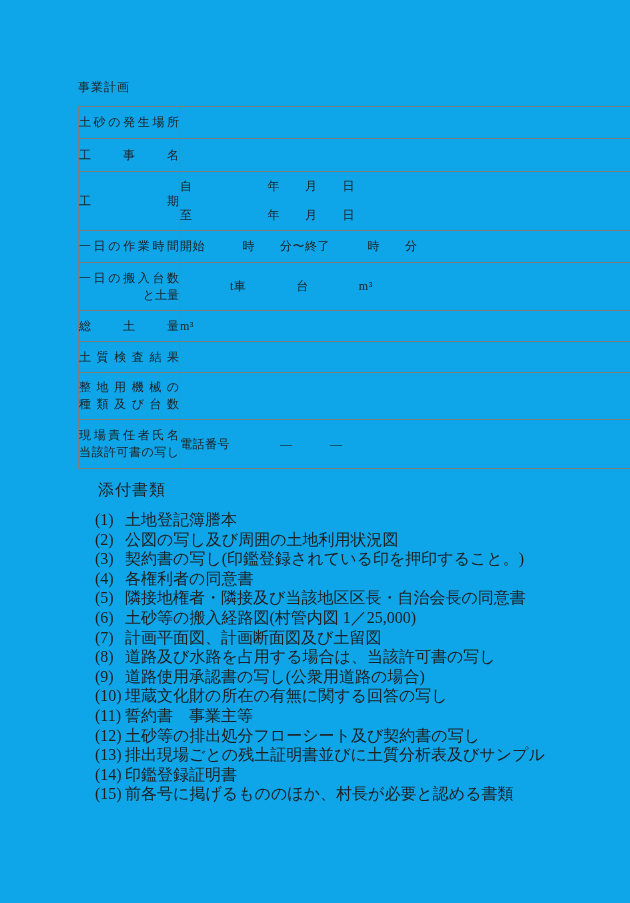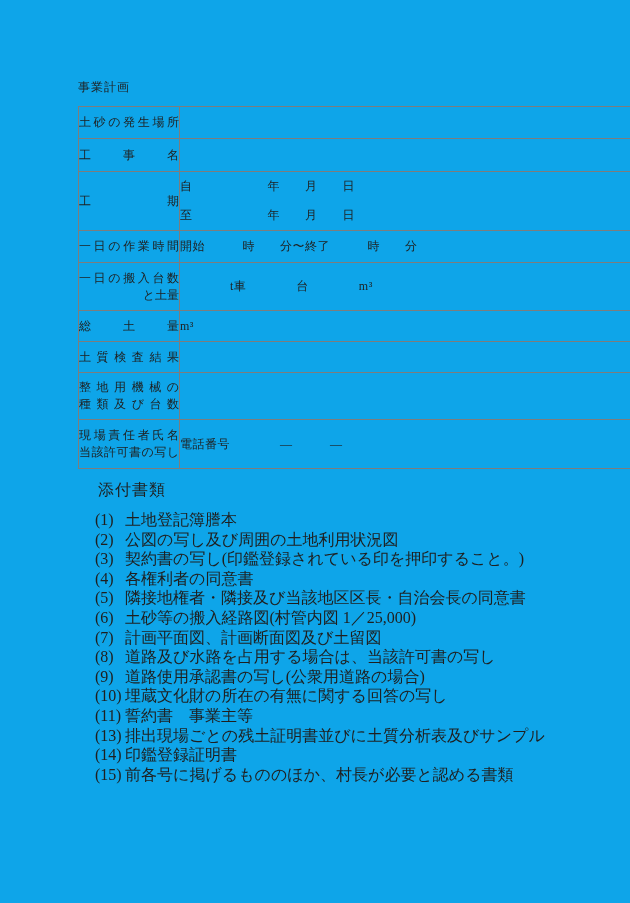--- a/index.html
+++ b/index.html
@@ -135,19 +135,20 @@
       <li><span class="att-no">(2)</span><span>公図の写し及び周囲の土地利用状況図</span></li>
       <li><span class="att-no">(3)</span><span>契約書の写し(印鑑登録されている印を押印すること。)</span></li>
       <li><span class="att-no">(4)</span><span>各権利者の同意書</span></li>
       <li><span class="att-no">(5)</span><span>隣接地権者・隣接及び当該地区区長・自治会長の同意書</span></li>
       <li><span class="att-no">(6)</span><span>土砂等の搬入経路図(村管内図 1／25,000)</span></li>
       <li><span class="att-no">(7)</span><span>計画平面図、計画断面図及び土留図</span></li>
       <li><span class="att-no">(8)</span><span>道路及び水路を占用する場合は、当該許可書の写し</span></li>
       <li><span class="att-no">(9)</span><span>道路使用承認書の写し(公衆用道路の場合)</span></li>
       <li><span class="att-no">(10)</span><span>埋蔵文化財の所在の有無に関する回答の写し</span></li>
       <li><span class="att-no">(11)</span><span>誓約書　事業主等</span></li>
+      <li><span class="att-no">(12)</span><span>土砂等の排出処分フローシート及び契約書の写し</span></li>
       <li><span class="att-no">(13)</span><span>排出現場ごとの残土証明書並びに土質分析表及びサンプル</span></li>
       <li><span class="att-no">(14)</span><span>印鑑登録証明書</span></li>
       <li><span class="att-no">(15)</span><span>前各号に掲げるもののほか、村長が必要と認める書類</span></li>
     </ul>
   </div>
 
 </div>
 
 </body></html>

